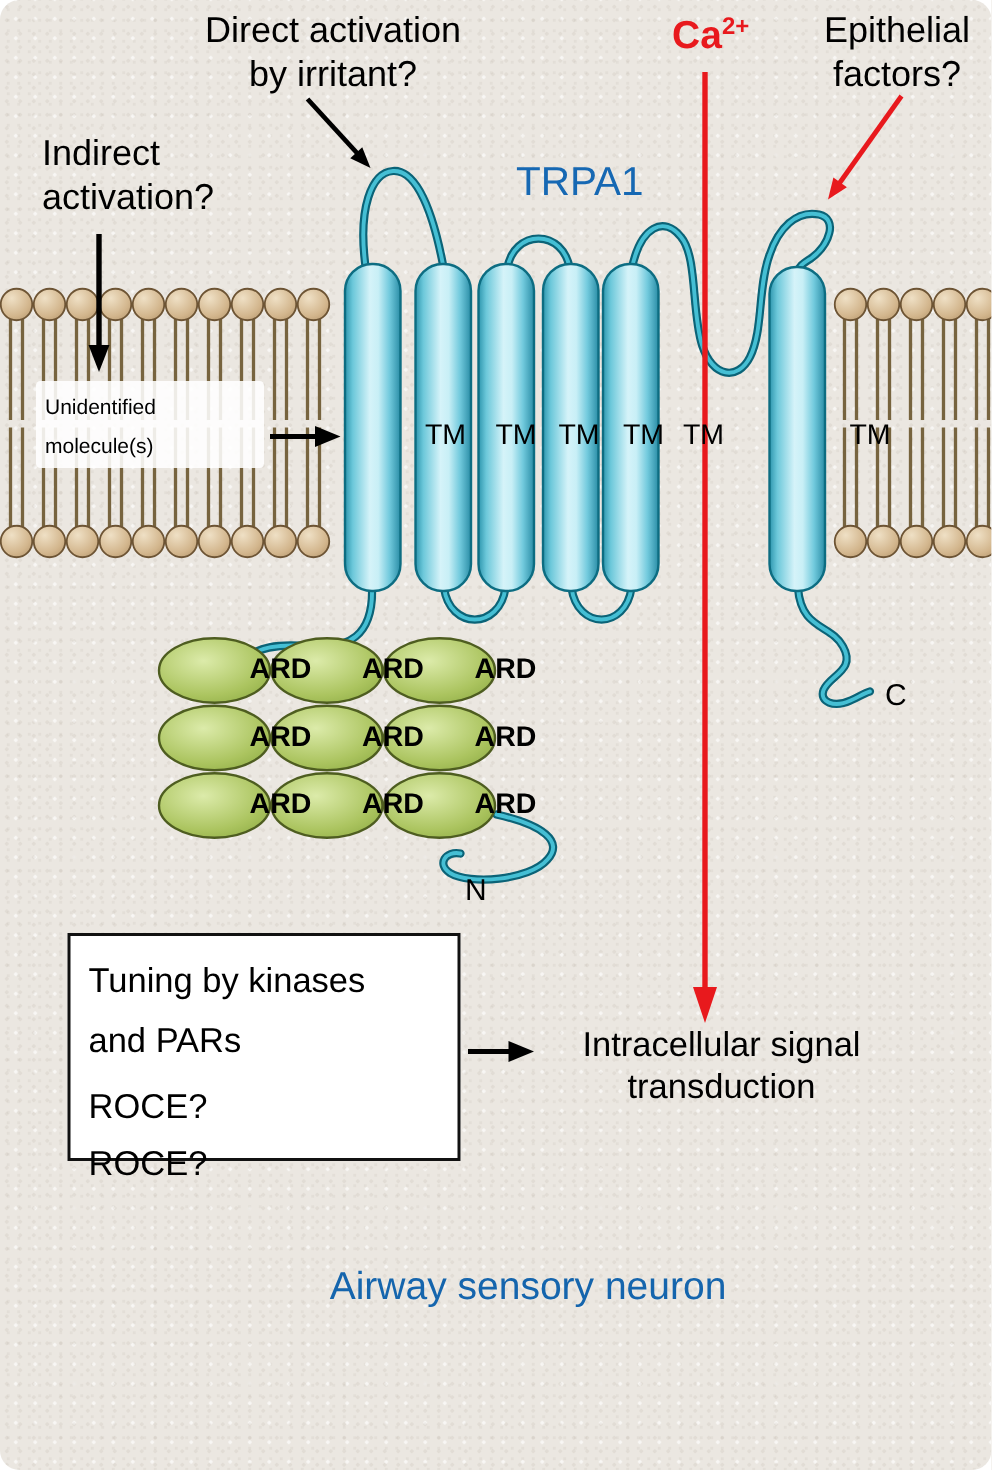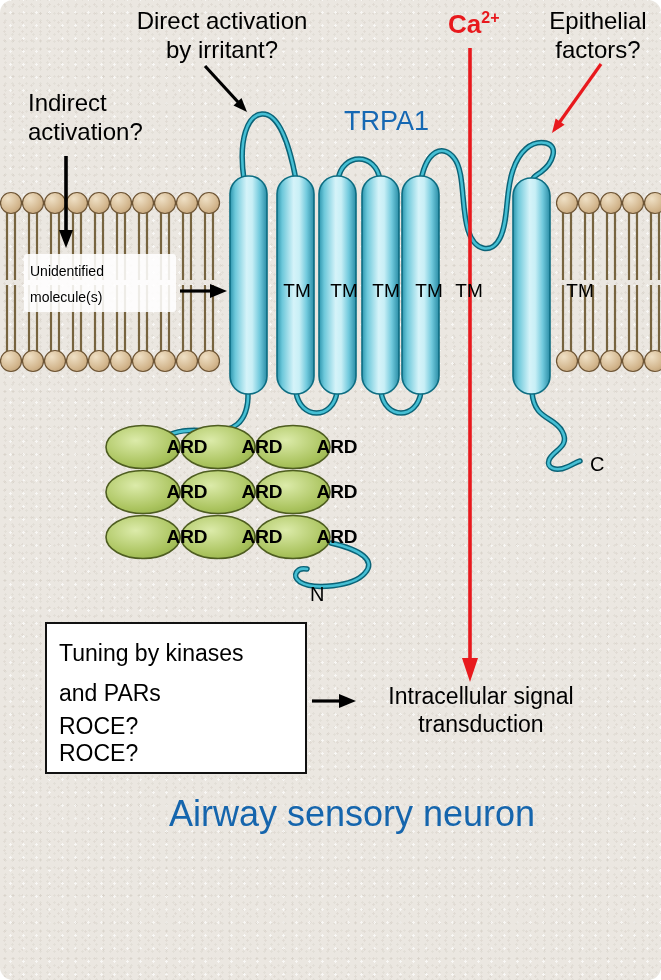--- a/index.html
+++ b/index.html
@@ -22,21 +22,21 @@
   .blue{color:#1565ad;}
   .red{color:#e8191d;font-weight:bold;}
   .tm-lbl{position:absolute;width:40px;text-align:center;font-size:19px;margin-left:48px;}
   .ard-lbl{position:absolute;width:74px;text-align:center;font-size:19px;font-weight:600;padding-left:44px;}
   .halo{text-shadow:0 0 3px #fff,0 0 3px #fff,0 0 4px #fff;}
   .patch{position:absolute;left:24px;top:254px;width:152px;height:58px;
     background:rgba(255,255,255,0.88);border-radius:3px;}
   .infobox{position:absolute;left:45px;top:622px;width:262px;height:152px;
     box-sizing:border-box;border:2px solid #111;background:#fff;padding:9px 12px;}
   .infobox .l1{font-size:23px;line-height:40px;white-space:pre-line;}
-  .infobox .l2{font-size:23px;}
+  .infobox .l2{font-size:23px;margin-top:11px;}
   sup{font-size:16px;}
 </style>
 </head>
 <body>
 
 <div class="stage">
 
   <svg width="661" height="980" viewBox="0 0 661 980">
     <defs>
       <radialGradient id="headGrad" cx="0.35" cy="0.3" r="0.9">
@@ -203,15 +203,15 @@
   <div class="infobox">
     <div class="l1">Tuning by kinases
 and PARs</div>
     <div class="l2">ROCE?</div>
     <div class="l2">ROCE?</div>
   </div>
 
   <div class="t center" style="left:361px;top:682px;width:240px;font-size:23px;line-height:28px;">Intracellular signal
 transduction</div>
 
-  <div class="t center blue" style="left:162px;top:792px;width:380px;font-size:36px;text-align:center;">Airway sensory neuron</div>
+  <div class="t center blue" style="left:162px;top:842px;width:380px;font-size:26px;text-align:center;">Airway sensory neuron</div>
 
 </div>
 
 </body></html>

